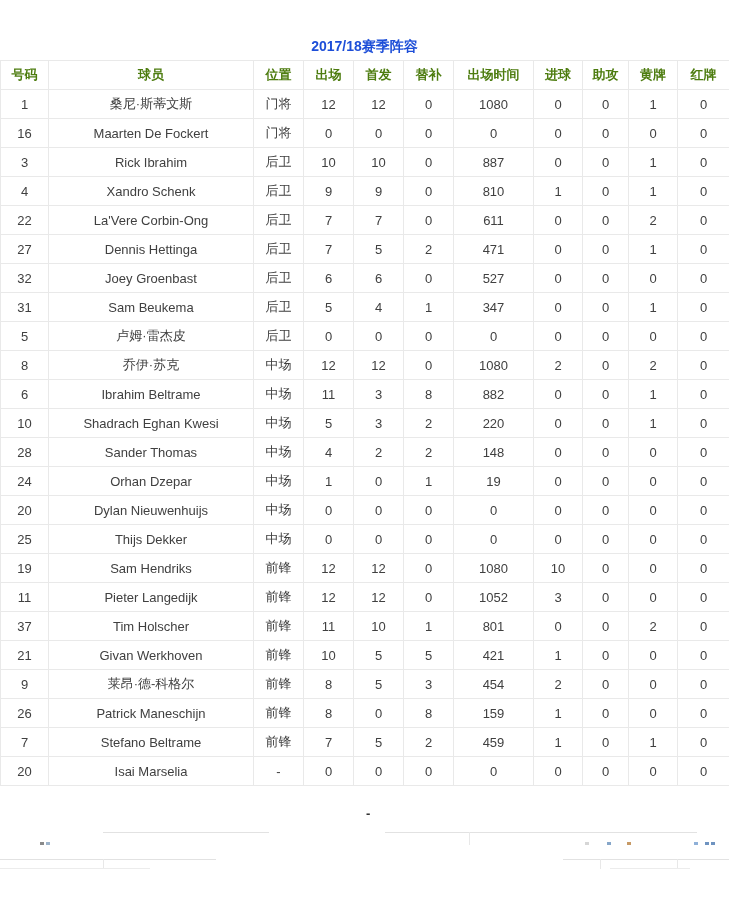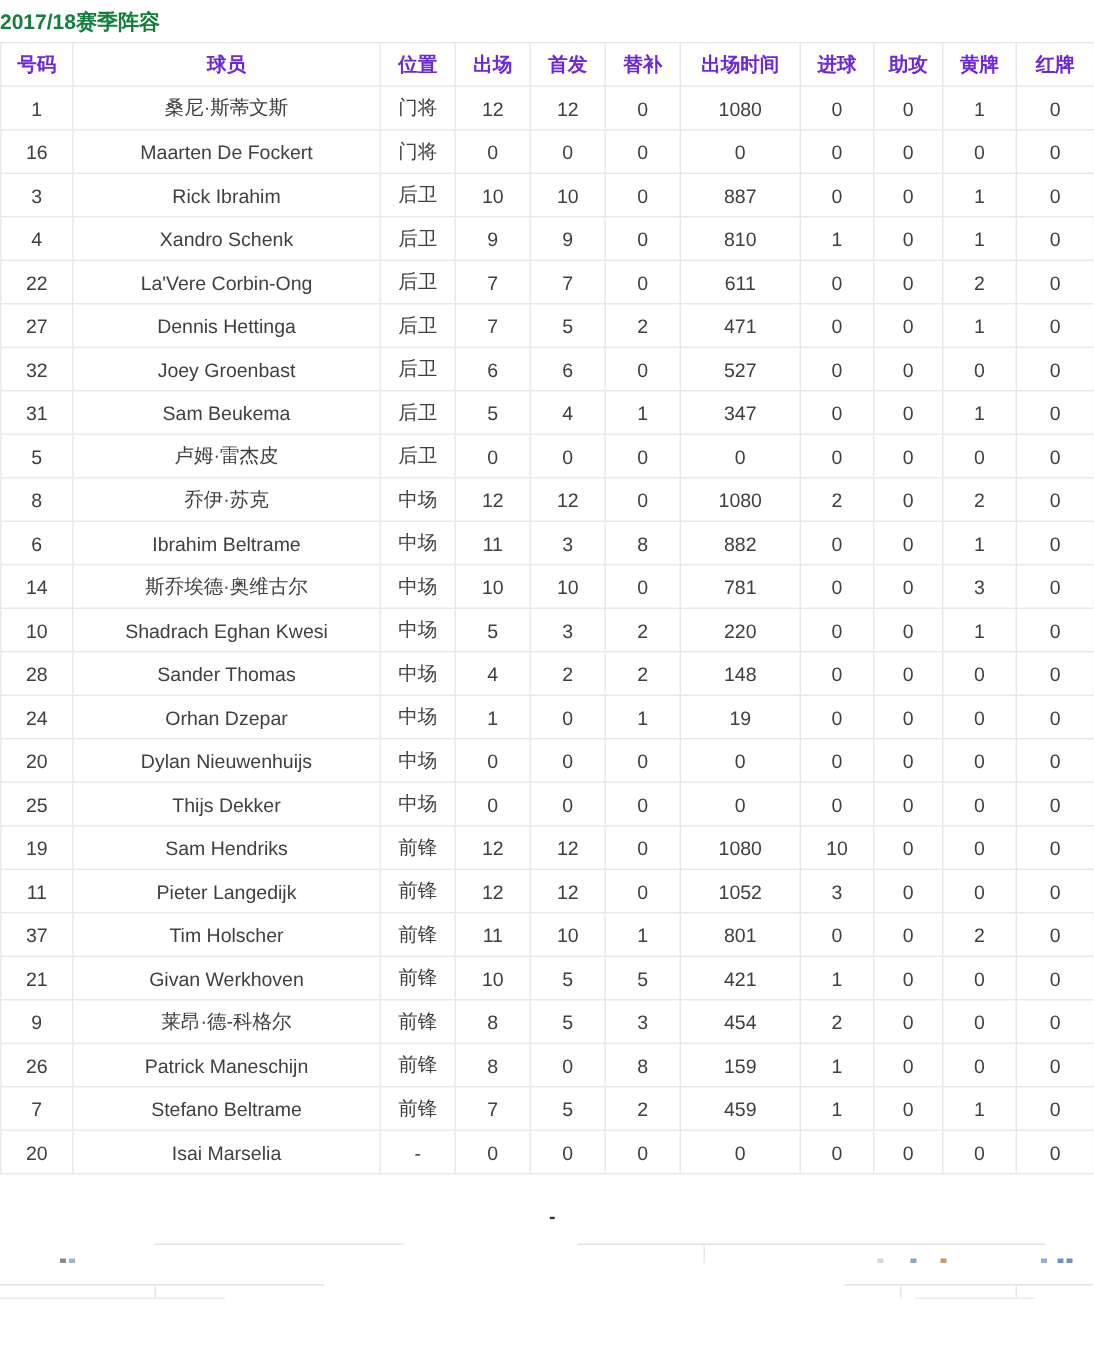--- a/index.html
+++ b/index.html
@@ -2,35 +2,35 @@
 <html style="--link: #2777c4;"><head>
 <meta charset="utf-8">
 <style>
   html,body{margin:0;padding:0;background:#ffffff;}
   body{
     width:729px;height:900px;position:relative;overflow:hidden;
     font-family:"Liberation Sans","DejaVu Sans",sans-serif;
     -webkit-font-smoothing:antialiased;
   }
   .page-title{
-    font-size:14px;font-weight:bold;color:#15803d;
-    padding:7px 0 6px 0;height:15px;line-height:15px;
+    text-align:center;font-size:14px;font-weight:bold;color:#1d4ed8;
+    padding:7px 0 6px 0;height:15px;line-height:15px;margin-top:32px;
   }
   table.squad{
     width:729px;border-collapse:collapse;table-layout:fixed;
     border:1px solid #e6e6e6;
   }
   table.squad th, table.squad td{
     border:1px solid #e9e9e9;
     height:28px;padding:0;margin:0;
     text-align:center;vertical-align:middle;
     font-size:13px;color:#404040;
     white-space:nowrap;overflow:hidden;
   }
-  table.squad th{font-weight:bold;color:#6d28d9;}
+  table.squad th{font-weight:bold;color:#4d7c0f;}
   td.link{color:var(--link,#2777c4);cursor:pointer;}
   
   .footer-area{position:relative;width:729px;height:89px;}
   .dash{
     position:absolute;left:366px;top:20px;width:14px;
     font-size:13px;font-weight:bold;color:#333;text-align:left;
   }
   .fline{position:absolute;height:1px;background:#e2e2e2;}
   .ftick{position:absolute;width:1px;background:#e8e8e8;}
   .speck{position:absolute;width:4px;height:3px;}
@@ -207,33 +207,20 @@
         <td>11</td>
         <td>3</td>
         <td>8</td>
         <td>882</td>
         <td>0</td>
         <td>0</td>
         <td>1</td>
         <td>0</td>
       </tr>
       <tr>
-        <td>14</td>
-        <td class="link">斯乔埃德·奥维古尔</td>
-        <td>中场</td>
-        <td>10</td>
-        <td>10</td>
-        <td>0</td>
-        <td>781</td>
-        <td>0</td>
-        <td>0</td>
-        <td>3</td>
-        <td>0</td>
-      </tr>
-      <tr>
         <td>10</td>
         <td>Shadrach Eghan Kwesi</td>
         <td>中场</td>
         <td>5</td>
         <td>3</td>
         <td>2</td>
         <td>220</td>
         <td>0</td>
         <td>0</td>
         <td>1</td>

